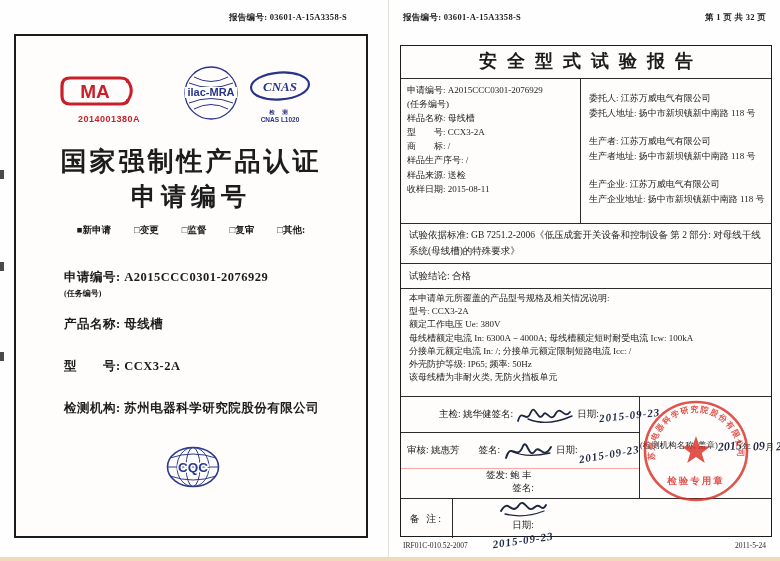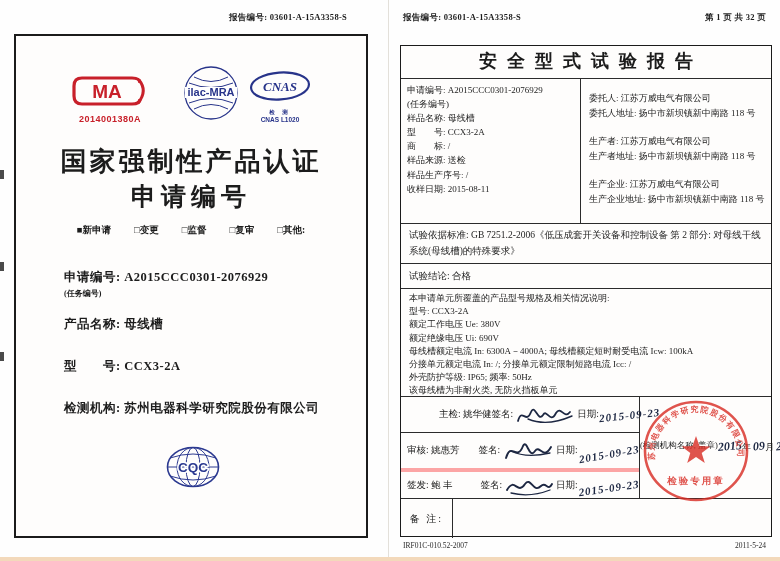--- a/index.html
+++ b/index.html
@@ -17,21 +17,21 @@
   .lp-report { top:12px; left:229px; }
   .rp-report { top:12px; left:403px; }
   .rp-pageinfo { top:12px; right:14px; }
   .ftr-txt { position:absolute; top:541px; font-size:7.5px; color:#2a2a2a; }
   .ftr-left { left:403px; } .ftr-right { right:14px; }
 
   
   .page-left { position:absolute; left:14px; top:34px; width:354px; height:504px;
                border:2px solid #1b1b1b; background:#fefdfc; }
   .lp-abs { position:absolute; }
-  .cma-wrap { left:52px; top:38px; width:84px; text-align:center; }
+  .cma-wrap { left:40px; top:38px; width:84px; text-align:right; }
   .cma-num { margin-top:2px; color:#c8202a; font-size:9px; font-weight:bold;
              font-family:"Liberation Sans",sans-serif; letter-spacing:.5px; }
   .ilac-wrap { left:166px; top:28px; }
   .cnas-wrap { left:232px; top:34px; width:64px; text-align:center; }
   .cnas-sub1 { margin-top:1px; font-size:5.5px; color:#28348a; letter-spacing:3px; font-weight:bold; }
   .cnas-sub2 { font-size:6.5px; color:#28348a; font-weight:bold; font-family:"Liberation Sans",sans-serif; }
   .lp-title1 { top:108px; left:0; width:100%; text-align:center;
                font-size:26px; font-weight:bold; letter-spacing:3px; }
   .lp-title2 { top:144px; left:0; width:100%; text-align:center;
                font-size:25px; font-weight:bold; letter-spacing:5px; }
@@ -55,21 +55,21 @@
   .rp-info-right .g { margin-top:14px; }
   .rp-standard { height:40px; border-top:1px solid #2b2b2b; padding:4px 8px 0 8px;
                  font-size:9.5px; line-height:15.5px; }
   .rp-conclusion { height:25px; border-top:1px solid #2b2b2b; padding:6px 8px 0 8px; font-size:9.5px; }
   .rp-coverage { height:108px; border-top:1px solid #2b2b2b; padding:3px 8px 0 8px; }
   .rp-coverage .ln { line-height:13.2px; white-space:nowrap; }
   .rp-sig-area { height:102px; border-top:1px solid #2b2b2b; display:flex; }
   .rp-sig-left { width:238px; }
   .sig-row { display:flex; align-items:center; padding-left:6px; font-size:9.5px; }
   .sig-row.r1 { height:35px;margin-left:32px; } .sig-row.r2 { height:36px; border-top:1px solid #2b2b2b; }
-  .sig-row.r3 { height:31px; border-top:4px solid #fca5a5; }
+  .sig-row.r3 { height:31px; border-top:1px solid #fca5a5;flex-direction:column; }
   .sig-role { width:74px; white-space:nowrap; }
   .sig-lbl { white-space:nowrap; }
   .sig-scrawl { margin:0 1px; flex:0 0 auto; }
   .hand { display:inline-block; font-style:italic; font-weight:bold; color:#1d2742;
           font-size:11px; transform:rotate(-6deg); white-space:nowrap; letter-spacing:1px; }
   .r2 .hand { transform:rotate(-10deg) translateY(3px); }
   .r3 .hand { transform:rotate(-8deg) translateY(2px); }
   .stamp-cell { flex:1; border-left:1px solid #2b2b2b; display:flex; flex-direction:row;
                 justify-content:flex-end; align-items:center; padding-bottom:3px; }
   .stamp-caption { font-size:8.5px; white-space:nowrap; }
@@ -163,42 +163,41 @@
 
     <div class="rp-title">安全型式试验报告</div>
 
     <div class="rp-info">
       <div class="rp-info-left">
         <div class="ln">申请编号: A2015CCC0301-2076929</div>
         <div class="ln">(任务编号)</div>
         <div class="ln">样品名称: 母线槽</div>
         <div class="ln">型　　号: CCX3-2A</div>
         <div class="ln">商　　标: /</div>
+        <div class="ln">样品生产序号: /</div>
         <div class="ln">样品来源: 送检</div>
-        <div class="ln">样品生产序号: /</div>
         <div class="ln">收样日期: 2015-08-11</div>
       </div>
       <div class="rp-info-right">
         <div class="ln">委托人: 江苏万威电气有限公司</div>
         <div class="ln">委托人地址: 扬中市新坝镇新中南路 118 号</div>
         <div class="ln g">生产者: 江苏万威电气有限公司</div>
         <div class="ln">生产者地址: 扬中市新坝镇新中南路 118 号</div>
         <div class="ln g">生产企业: 江苏万威电气有限公司</div>
         <div class="ln">生产企业地址: 扬中市新坝镇新中南路 118 号</div>
       </div>
     </div>
 
     <div class="rp-standard">试验依据标准: GB 7251.2-2006《低压成套开关设备和控制设备 第 2 部分: 对母线干线系统(母线槽)的特殊要求》</div>
     <div class="rp-conclusion">试验结论: 合格</div>
 
     <div class="rp-coverage">
       <div class="ln">本申请单元所覆盖的产品型号规格及相关情况说明:</div>
       <div class="ln">型号: CCX3-2A</div>
       <div class="ln">额定工作电压 Ue: 380V</div>
-      <div class="ln">额定绝缘电压 Ui: 690V</div>
       <div class="ln">母线槽额定电流 In: 6300A－4000A; 母线槽额定短时耐受电流 Icw: 100kA</div>
       <div class="ln">分接单元额定电流 In: /; 分接单元额定限制短路电流 Icc: /</div>
       <div class="ln">外壳防护等级: IP65; 频率: 50Hz</div>
       <div class="ln">该母线槽为非耐火类, 无防火挡板单元</div>
     </div>
 
     <div class="rp-sig-area">
       <div class="rp-sig-left">
 
         <div class="sig-row r1">

